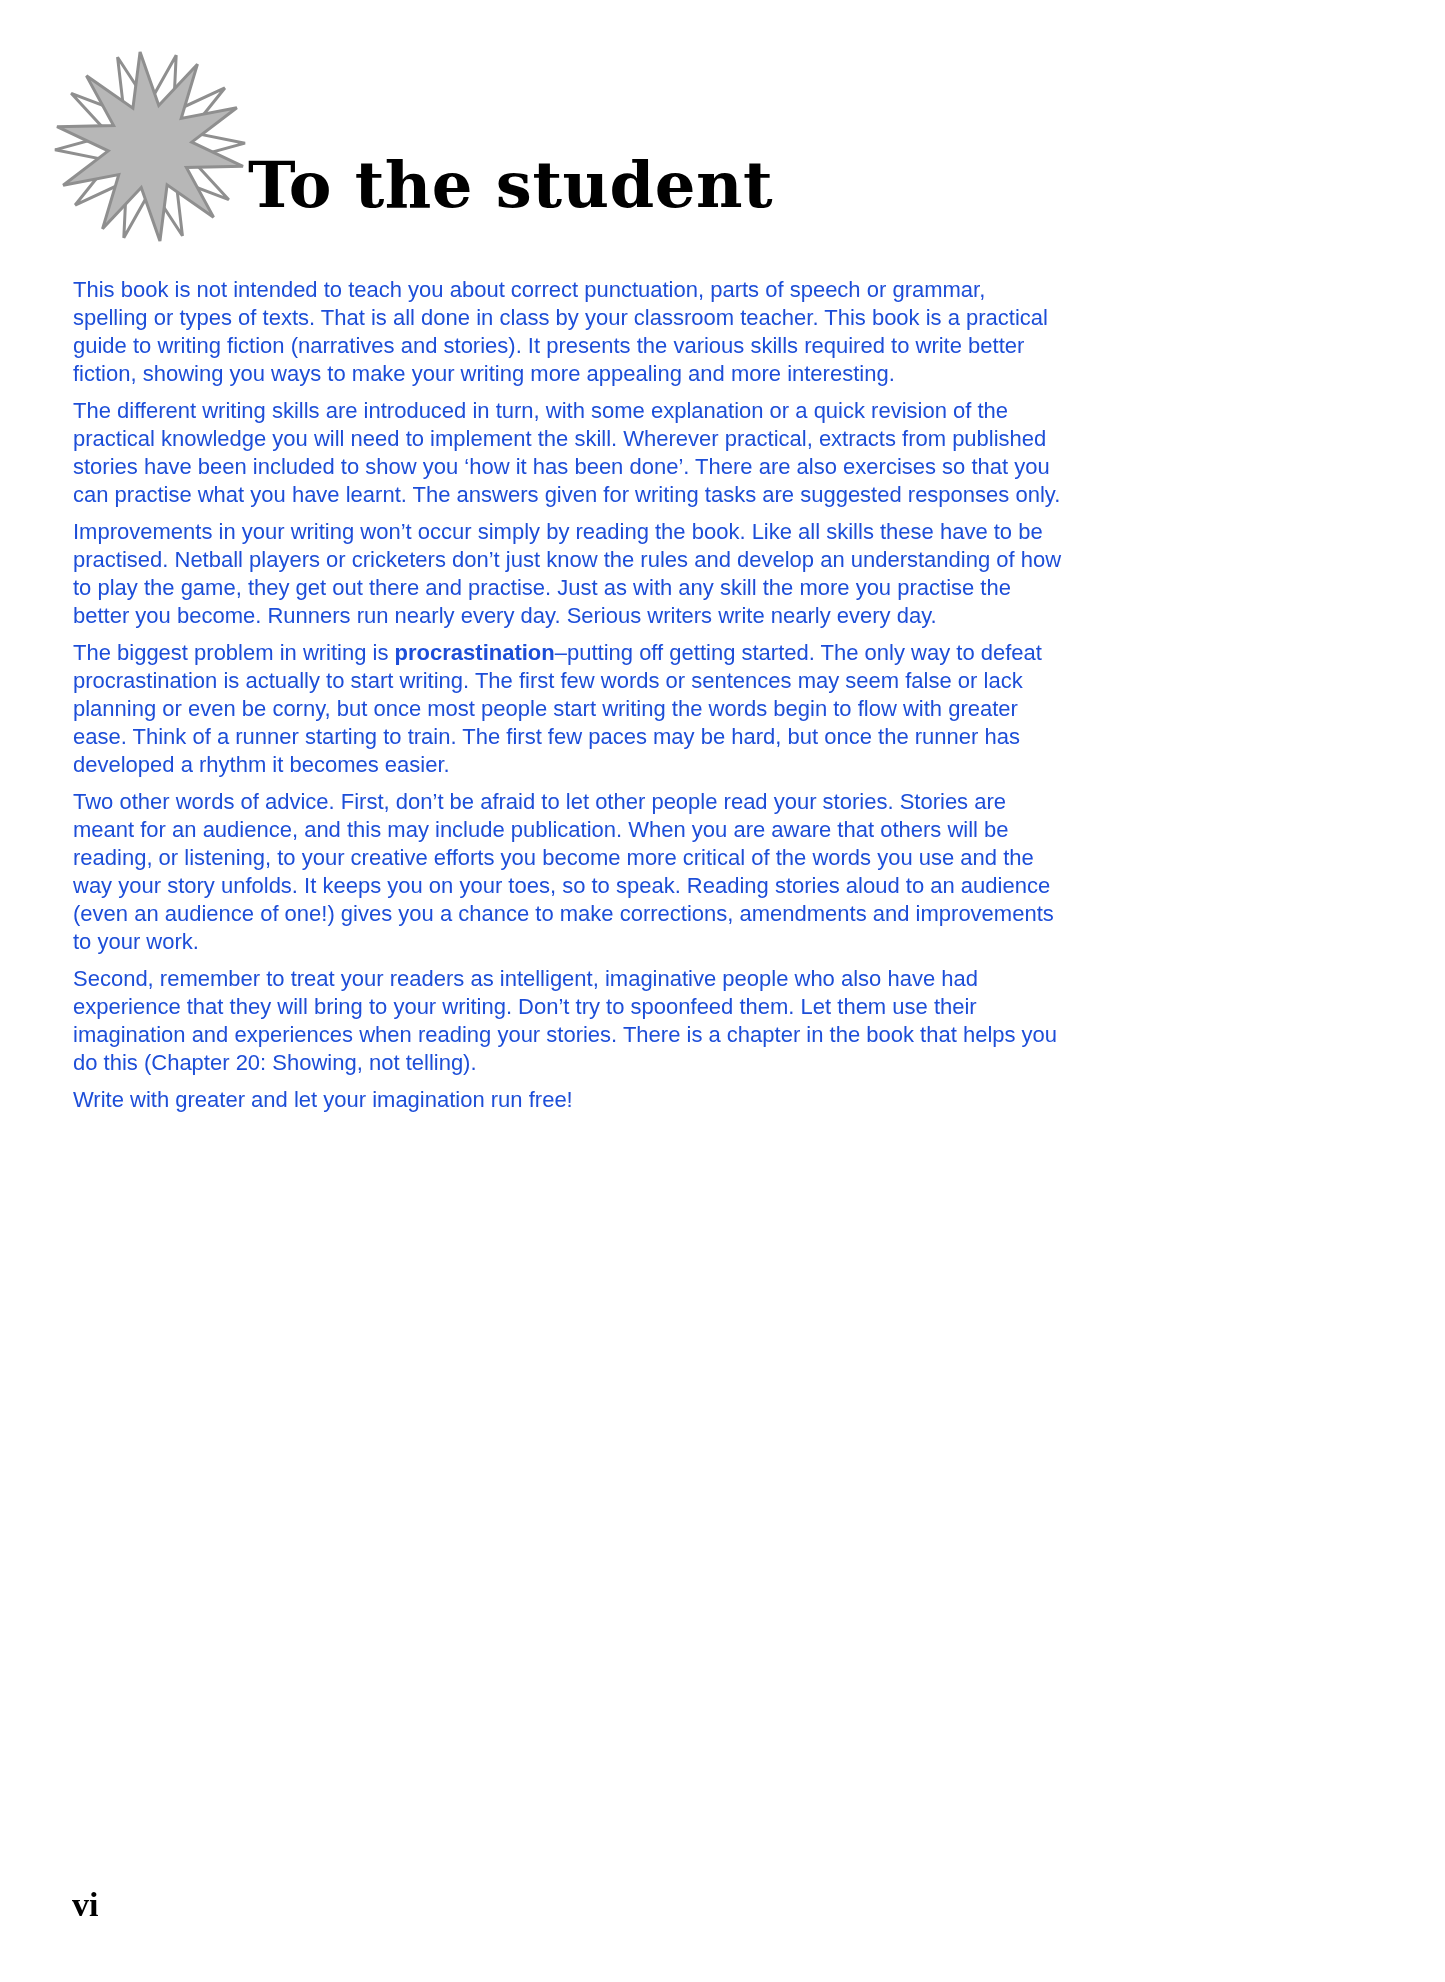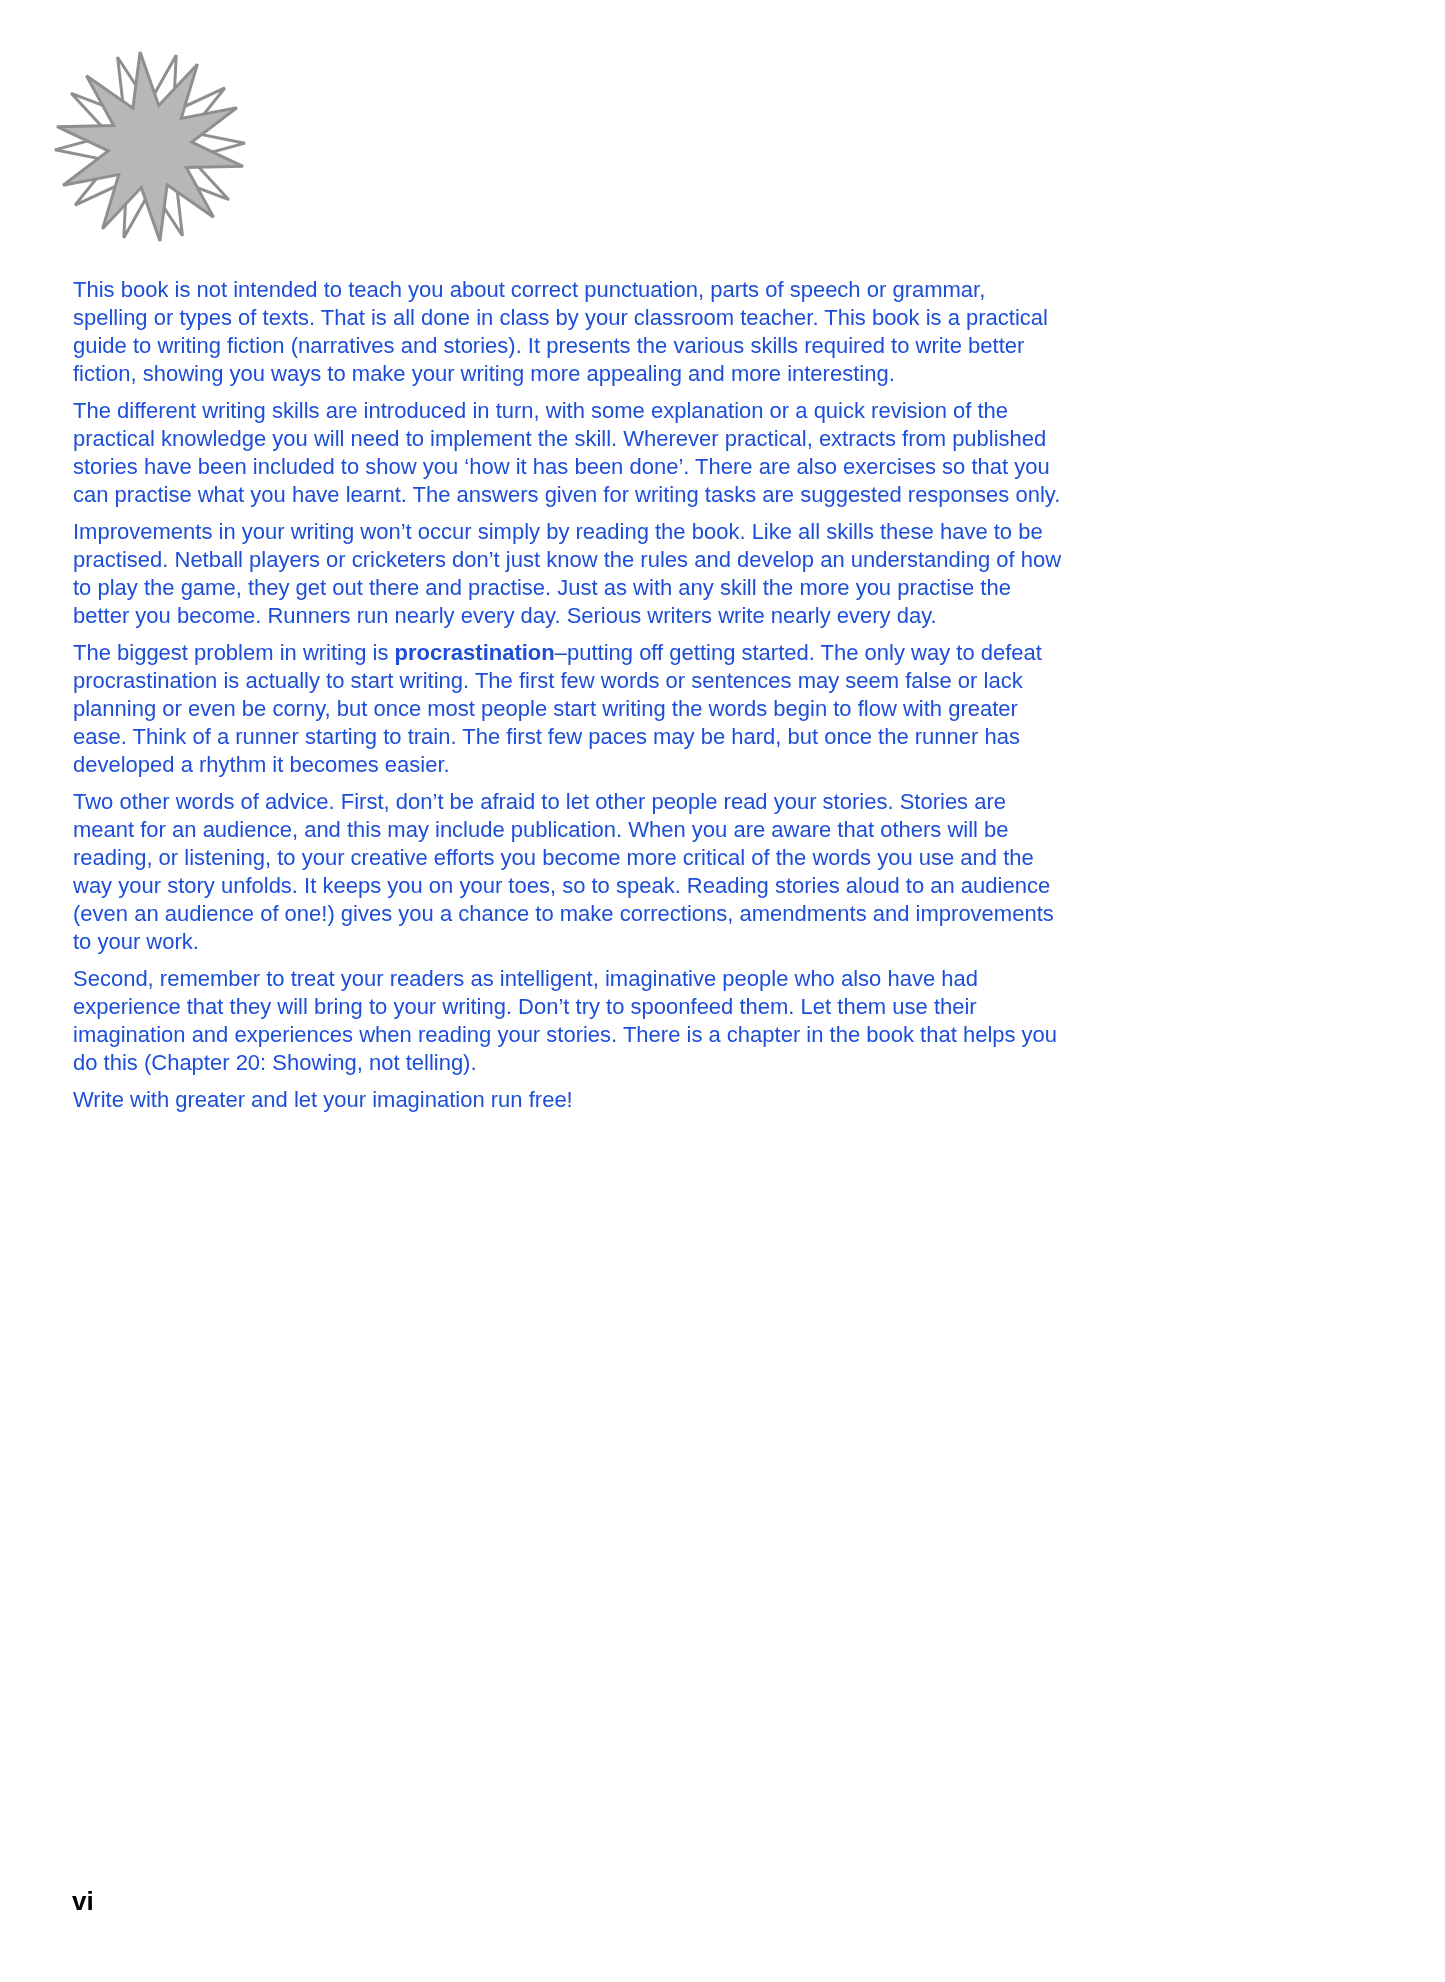--- a/index.html
+++ b/index.html
@@ -53,36 +53,37 @@
     margin: 0 0 9px 0;
   }
   .content strong {
     font-weight: bold;
     margin-top: 12px;
   }
   .page-number {
     position: absolute;
     left: 72px;
     top: 1886px;
-    font-family: Liberation Sans, sans-serif;
+    font-family: Liberation Serif, serif;
     font-weight: bold;
-    font-size: 26px;
+    font-size: 34px;
     color: #000000;
   }
 </style>
 </head>
 <body>
 
 <div class="header">
   <div class="star-wrap">
     <svg width="200" height="205" viewBox="0 0 200 200">
       <polygon points="100,5 113,60.1 155.8,23.1 134,75.3 190.4,70.6 142,100 190.4,129.4 134,124.7 155.8,176.9 113,139.9 100,195 87,139.9 44.2,176.9 66,124.7 9.6,129.4 58,100 9.6,70.6 66,75.3 44.2,23.1 87,60.1" fill="#ffffff" stroke="#8f8f8f" stroke-width="3" transform="rotate(16 100 100)"></polygon>
       <polygon points="100,5 113,60.1 155.8,23.1 134,75.3 190.4,70.6 142,100 190.4,129.4 134,124.7 155.8,176.9 113,139.9 100,195 87,139.9 44.2,176.9 66,124.7 9.6,129.4 58,100 9.6,70.6 66,75.3 44.2,23.1 87,60.1" fill="#b7b7b7" stroke="#8f8f8f" stroke-width="3" transform="rotate(-6 100 100)"></polygon>
     </svg>
   </div>
+  <h1 class="page-title">To the student</h1>
 </div>
 
 <div class="content">
   <p>This book is not intended to teach you about correct punctuation, parts of speech or grammar, spelling or types of texts. That is all done in class by your classroom teacher. This book is a practical guide to writing fiction (narratives and stories). It presents the various skills required to write better fiction, showing you ways to make your writing more appealing and more interesting.</p>
   <p>The different writing skills are introduced in turn, with some explanation or a quick revision of the practical knowledge you will need to implement the skill. Wherever practical, extracts from published stories have been included to show you ‘how it has been done’. There are also exercises so that you can practise what you have learnt. The answers given for writing tasks are suggested responses only.</p>
   <p>Improvements in your writing won’t occur simply by reading the book. Like all skills these have to be practised. Netball players or cricketers don’t just know the rules and develop an understanding of how to play the game, they get out there and practise. Just as with any skill the more you practise the better you become. Runners run nearly every day. Serious writers write nearly every day.</p>
   <p><span>The biggest problem in writing is </span><strong>procrastination</strong><span>–putting off getting started. The only way to defeat procrastination is actually to start writing. The first few words or sentences may seem false or lack planning or even be corny, but once most people start writing the words begin to flow with greater ease. Think of a runner starting to train. The first few paces may be hard, but once the runner has developed a rhythm it becomes easier.</span></p>
   <p>Two other words of advice. First, don’t be afraid to let other people read your stories. Stories are meant for an audience, and this may include publication. When you are aware that others will be reading, or listening, to your creative efforts you become more critical of the words you use and the way your story unfolds. It keeps you on your toes, so to speak. Reading stories aloud to an audience (even an audience of one!) gives you a chance to make corrections, amendments and improvements to your work.</p>
   <p>Second, remember to treat your readers as intelligent, imaginative people who also have had experience that they will bring to your writing. Don’t try to spoonfeed them. Let them use their imagination and experiences when reading your stories. There is a chapter in the book that helps you do this (Chapter 20: Showing, not telling).</p>
   <p>Write with greater and let your imagination run free!</p>

